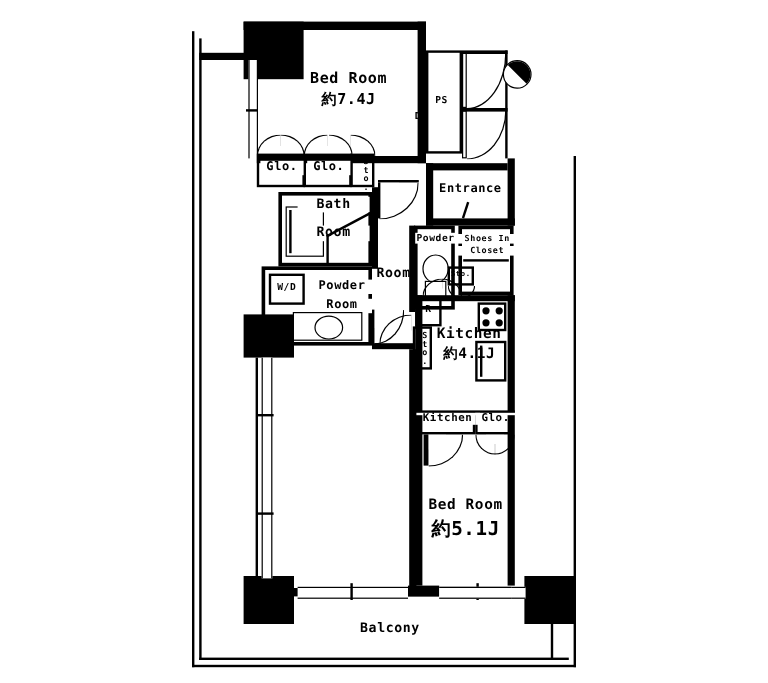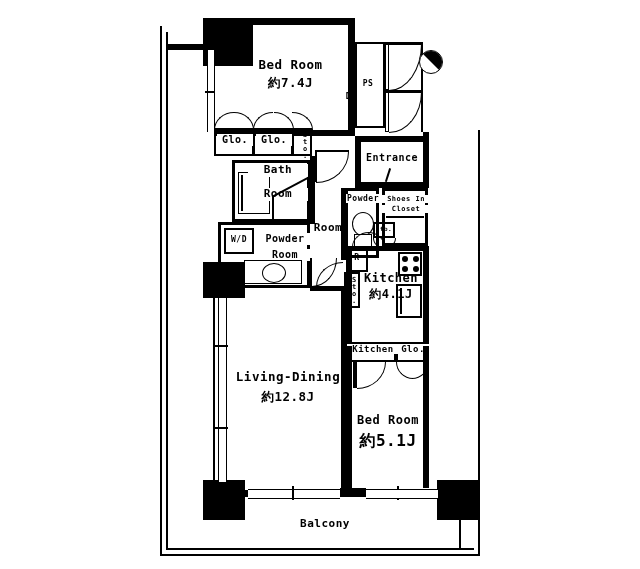--- a/index.html
+++ b/index.html
@@ -206,22 +206,20 @@
   <div class="lbl l12" style="left:352px;top:432px;width:72px;font-size:16px;font-weight:700;">約5.1J</div>
 
   <div class="ab ln" style="left:353px;top:362px;width:4px;height:26px;"></div>
   <div class="arc arc-br" style="left:357px;top:362px;width:28px;height:26px;"></div>
 
   <div class="ab wall" style="left:341px;top:291px;width:6px;height:200px;"></div>
   <div class="ab wall" style="left:203px;top:262px;width:42px;height:36px;"></div>
   <div class="ab wall" style="left:203px;top:480px;width:42px;height:40px;"></div>
   <div class="ab wall" style="left:437px;top:480px;width:42px;height:40px;"></div>
 
-  <div class="lbl" style="left:232px;top:370px;width:112px;font-size:12.5px;font-weight:700;">Living-Dining</div>
-  <div class="lbl" style="left:232px;top:390px;width:112px;font-size:12.5px;font-weight:700;">約12.8J</div>
 
   <div class="slider-v" style="left:218px;top:298px;width:7px;height:184px;"></div>
   <div class="ab ln" style="left:215px;top:345px;width:13px;height:2px;"></div>
   <div class="ab ln" style="left:215px;top:427px;width:13px;height:2px;"></div>
   <div class="ab ln" style="left:213px;top:298px;width:2px;height:184px;"></div>
 
   <div class="ab wall" style="left:245px;top:490px;width:196px;height:7px;"></div>
   <div class="slider" style="left:248px;top:489px;width:92px;height:8px;"></div>
   <div class="slider" style="left:366px;top:489px;width:72px;height:8px;"></div>
   <div class="ab ln" style="left:292px;top:486px;width:2px;height:14px;"></div>

